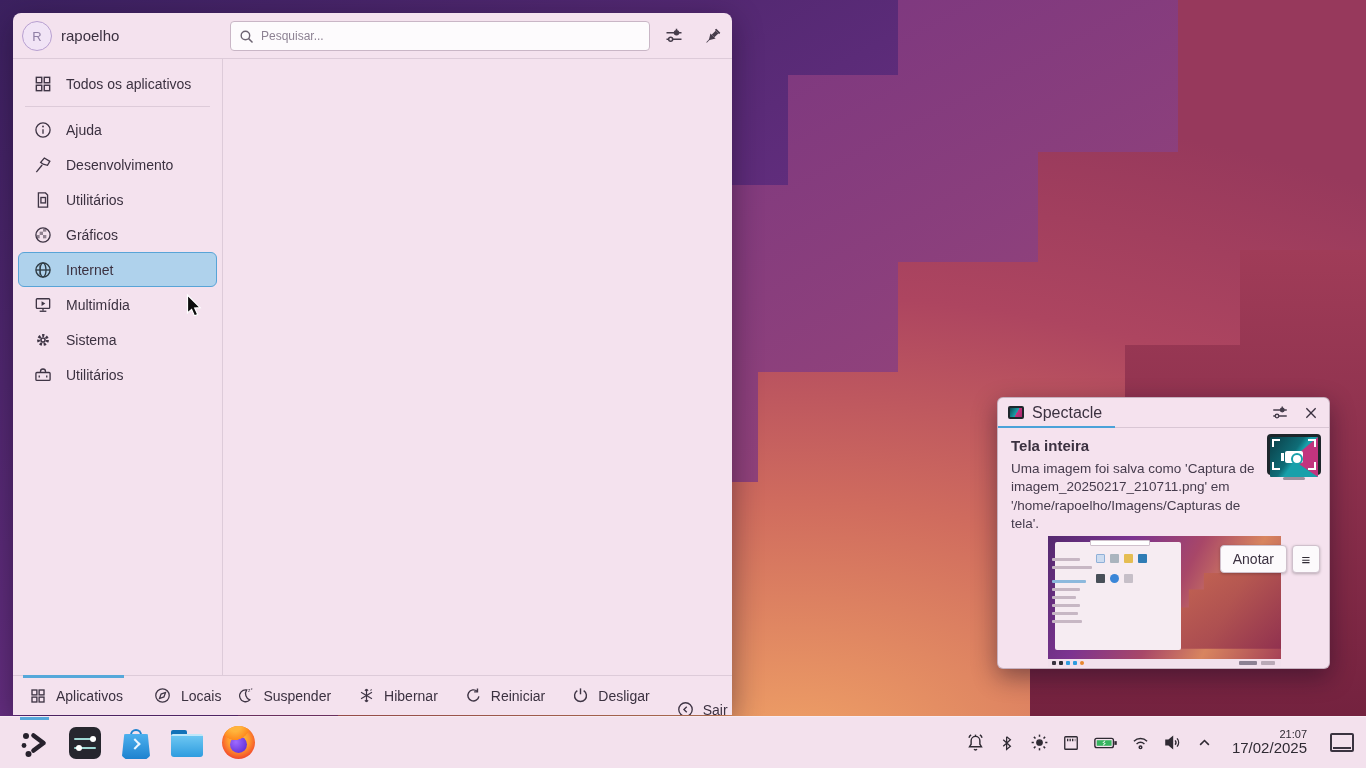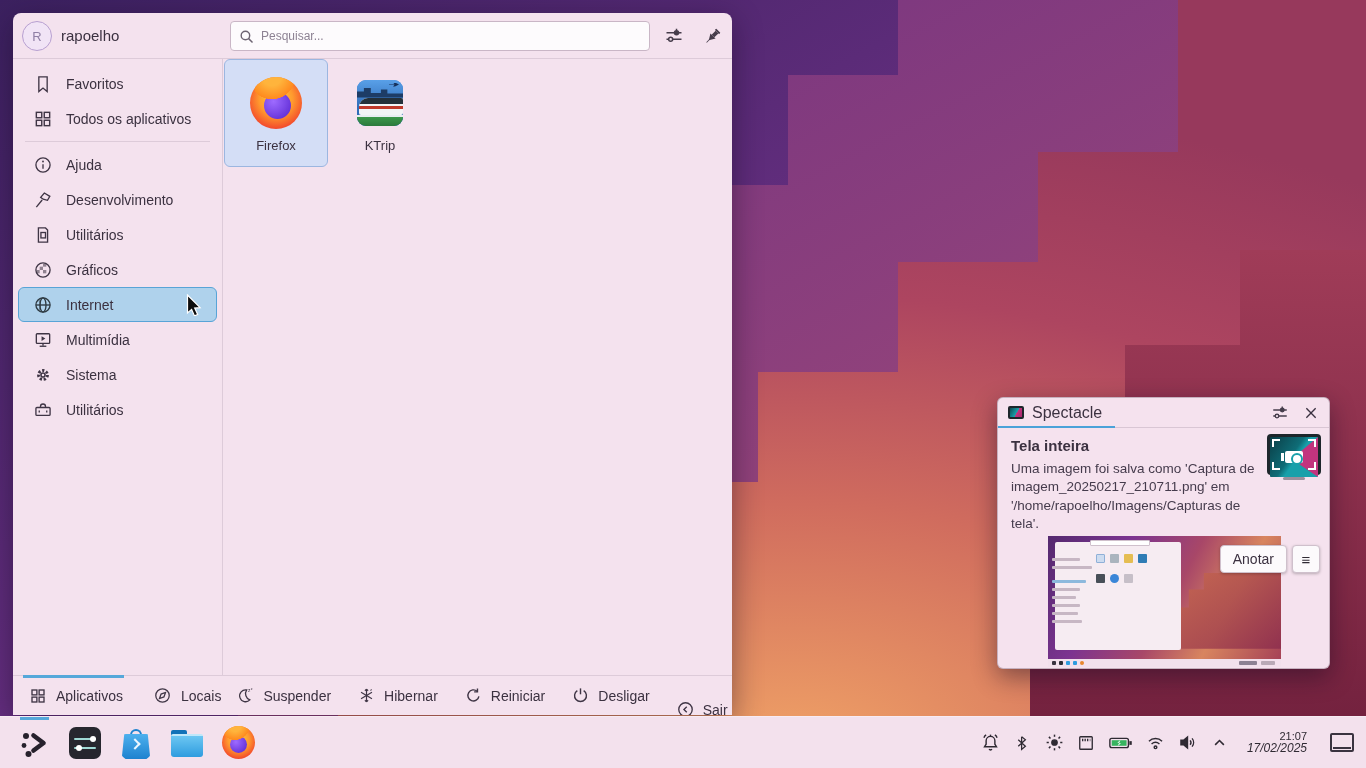--- a/index.html
+++ b/index.html
@@ -133,21 +133,21 @@
   .discover-ic .chev { position:absolute; left:11px; top:11px; width:8px; height:8px; border-top:2.5px solid #eaf6ff; border-right:2.5px solid #eaf6ff; transform:rotate(45deg); }
   .dolphin-ic { width:34px; height:28px; position:relative; margin-top:3px; }
   .dolphin-ic .back { position:absolute; left:1px; top:0; width:16px; height:8px; background:#1272b8; border-radius:2px 2px 0 0; }
   .dolphin-ic .front { position:absolute; left:1px; top:4px; width:32px; height:23px; background:linear-gradient(#6cc6f2,#2e9cdf); border-radius:2px 2px 3px 3px; border-top:2px solid #bfe7fa; }
   .ff.small { width:33px; height:33px; }
 
   .tb-right { margin-left:auto; display:flex; align-items:center; gap:11px; margin-right:12px; }
   .tray-ic { width:21px; height:21px; display:flex; align-items:center; justify-content:center; }
   .clock { text-align:right; line-height:1.1; margin:0 4px 0 6px; color:#2f2a33; }
   .clock .t { font-size:11px; }
-  .clock .d { font-size:12px;font-style:italic; }
+  .clock .d { font-size:15px; }
   .peek { width:24px; height:19px; border:2px solid #3a3340; border-radius:2px; position:relative; margin-left:8px; }
   .peek::after { content:""; position:absolute; left:1px; right:1px; bottom:1px; height:2.4px; background:#3a3340; }
 
   .cursor { position:absolute; left:186px; top:294px; pointer-events:none; }
 
   svg.ic { display:block; }
 </style>
 </head>
 <body>
 
@@ -213,28 +213,20 @@
             <path d="M7.8 11.2h8.4L12 18z"></path>
             <rect x="11.55" y="17" width="0.9" height="4.6"></rect>
           </g>
         </svg>
     </div>
   </div>
 
   <div class="kv-side">
     <div class="side-item">
       <span class="icon20">
-          <svg class="ic" width="20" height="20" viewBox="0 0 24 24" fill="none" stroke="#3f3545" stroke-width="1.6">
-            <path d="M7 3.5h10V21l-5-4.2L7 21z"></path>
-          </svg>
-        </span>
-      <span>Favoritos</span>
-    </div>
-    <div class="side-item">
-      <span class="icon20">
           <svg class="ic" width="20" height="20" viewBox="0 0 24 24" fill="none" stroke="#3f3545" stroke-width="1.7">
             <rect x="4" y="4" width="6.5" height="6.5"></rect>
             <rect x="13.5" y="4" width="6.5" height="6.5"></rect>
             <rect x="4" y="13.5" width="6.5" height="6.5"></rect>
             <rect x="13.5" y="13.5" width="6.5" height="6.5"></rect>
           </svg>
         </span>
       <span>Todos os aplicativos</span>
     </div>
     <div class="side-sep"></div>
@@ -318,44 +310,20 @@
             <rect x="3.5" y="9" width="17" height="9.5" rx="1.2"></rect>
             <path d="M9 9V7.8a3 3 0 016 0V9"></path>
             <line x1="7.5" y1="12.5" x2="7.5" y2="15"></line>
             <line x1="16.5" y1="12.5" x2="16.5" y2="15"></line>
           </svg>
         </span>
       <span>Utilitários</span>
     </div>
   </div>
 
-  <div class="kv-main">
-    <div class="app-tile selected">
-      <span class="appicon">
-          <span class="ff"></span>
-        </span>
-      <span>Firefox</span>
-    </div>
-    <div class="app-tile">
-      <span class="appicon">
-        <span class="ktrip">
-            <span class="sky"></span>
-            <span class="bldg"></span>
-            <span class="plane"></span>
-            <span class="grass"></span>
-            <span class="rail"></span>
-            <span class="train">
-              <span class="cab"></span>
-              <span class="stripe"></span>
-            </span>
-          </span>
-      </span>
-      <span>KTrip</span>
-    </div>
-  </div>
 
   <div class="kv-footer">
     <div class="tab-indicator"></div>
     <div class="f-tab">
       <span class="icon18">
           <svg class="ic" width="18" height="18" viewBox="0 0 24 24" fill="none" stroke="#3f3545" stroke-width="1.8">
             <rect x="4" y="4" width="6.5" height="6.5"></rect>
             <rect x="13.5" y="4" width="6.5" height="6.5"></rect>
             <rect x="4" y="13.5" width="6.5" height="6.5"></rect>
             <rect x="13.5" y="13.5" width="6.5" height="6.5"></rect>

